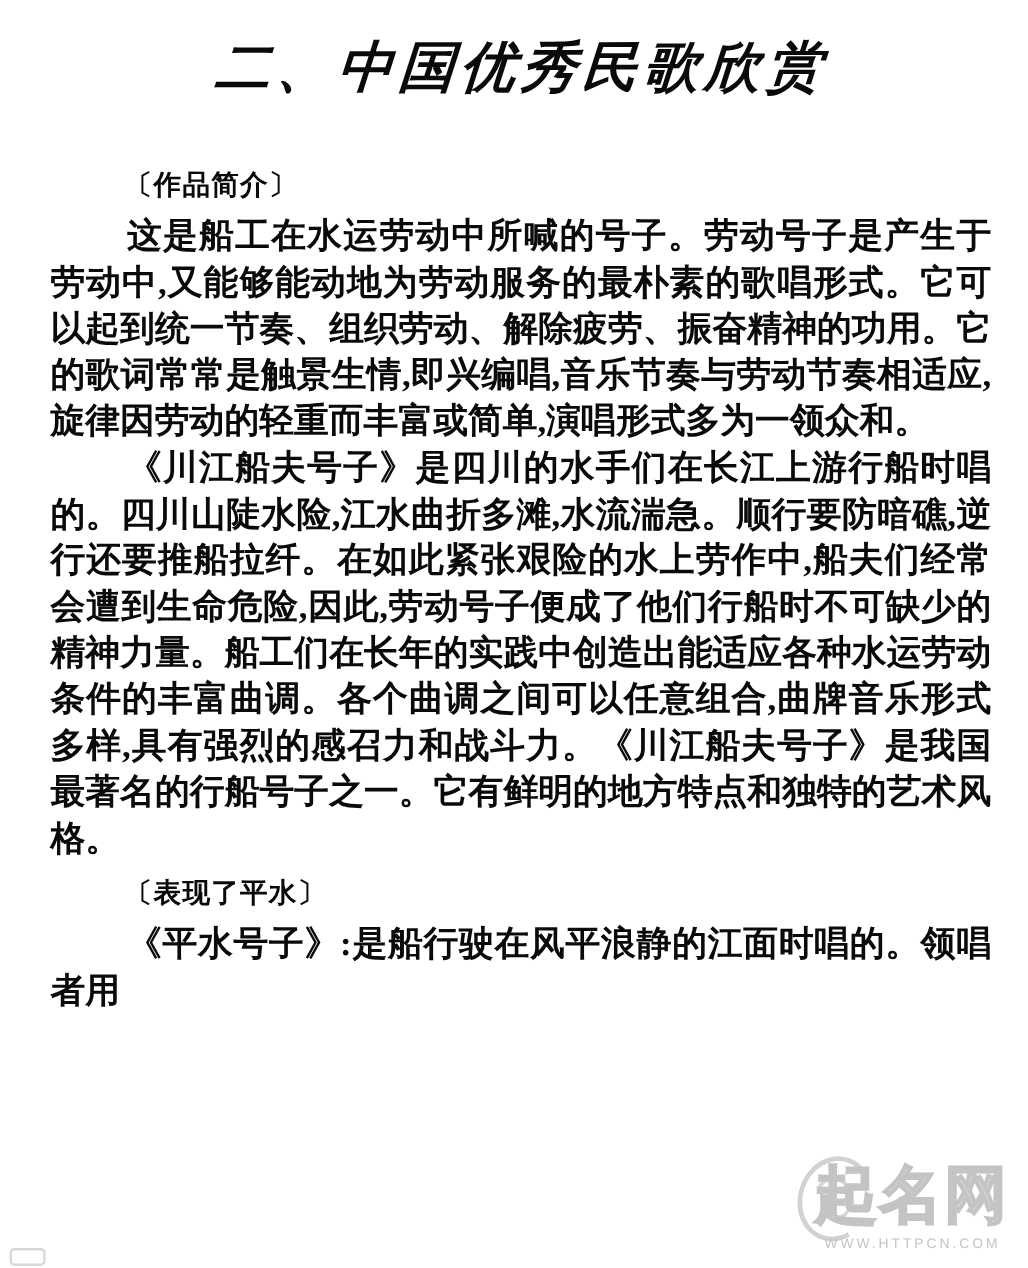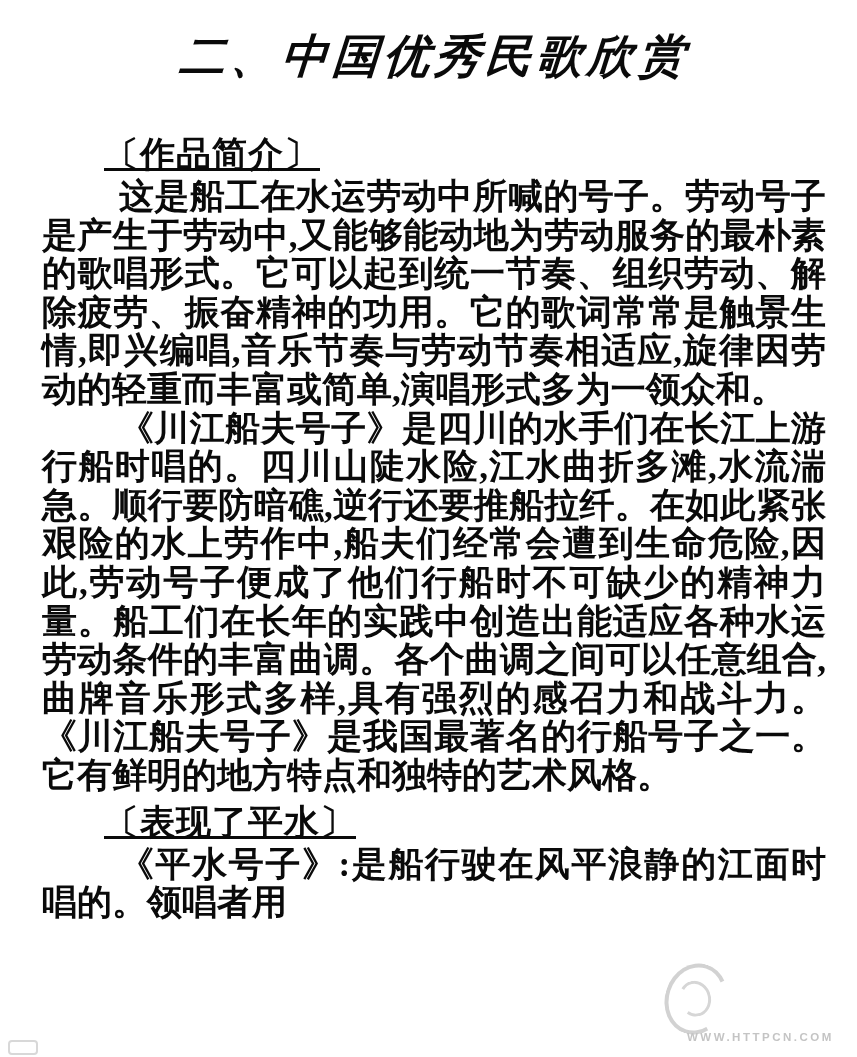--- a/index.html
+++ b/index.html
@@ -57,32 +57,31 @@
   }
   .rule-thin {
     height: 1.5px;
     background: #1c1c1c;
     margin-top: 2px;
     width: 268px;
   }
   
   .section-label {
     margin: 8px 0 4px 62px;
-    font-size: 35px;
+    font-size: 23px;
     line-height: 38px;
     font-weight: 700;
     letter-spacing: 1px;
-    text-decoration: underline;
   }
   .section-label.first {
     margin-top: 48px;
   }
   .body-para {
     margin: 0;
-    font-size: 35px;
+    font-size: 29px;
     line-height: 38.6px;
     font-weight: 700;
     text-align: justify;
     text-indent: 2.2em;
     word-break: break-all;
     overflow-wrap: anywhere;
     width: 784px;
   }
   
   .watermark {
@@ -129,41 +128,42 @@
     color: #e6e6e6;
     -webkit-text-stroke: 2px #c4c4c4;
     white-space: nowrap;
   }
   .wm-url {
     position: absolute;
     left: 22px;
     bottom: 6px;
     font-family: "Liberation Sans", "DejaVu Sans", sans-serif;
     font-size: 11.5px;
-    font-weight: 700;
+    font-weight: 400;
     letter-spacing: 2.5px;
     color: #c4c4c4;
     white-space: nowrap;
   }
   .corner-mark {
     position: absolute;
     left: 8px;
     bottom: 2px;
     width: 26px;
     height: 11px;
     border: 2px solid #d8d8d8;
     border-radius: 4px;
     z-index: 0;
   }
 </style>
 </head>
 <body>
 
 <div class="watermark">
   <span class="wm-logo"></span>
+  <span class="wm-name">起名网</span>
   <span class="wm-url">WWW.HTTPCN.COM</span>
 </div>
 <span class="corner-mark"></span>
 
 <div class="page">
 
   <h1 class="chapter-title">二、中国优秀民歌欣赏</h1>
 
 
   <p class="section-label first">〔作品简介〕</p>

